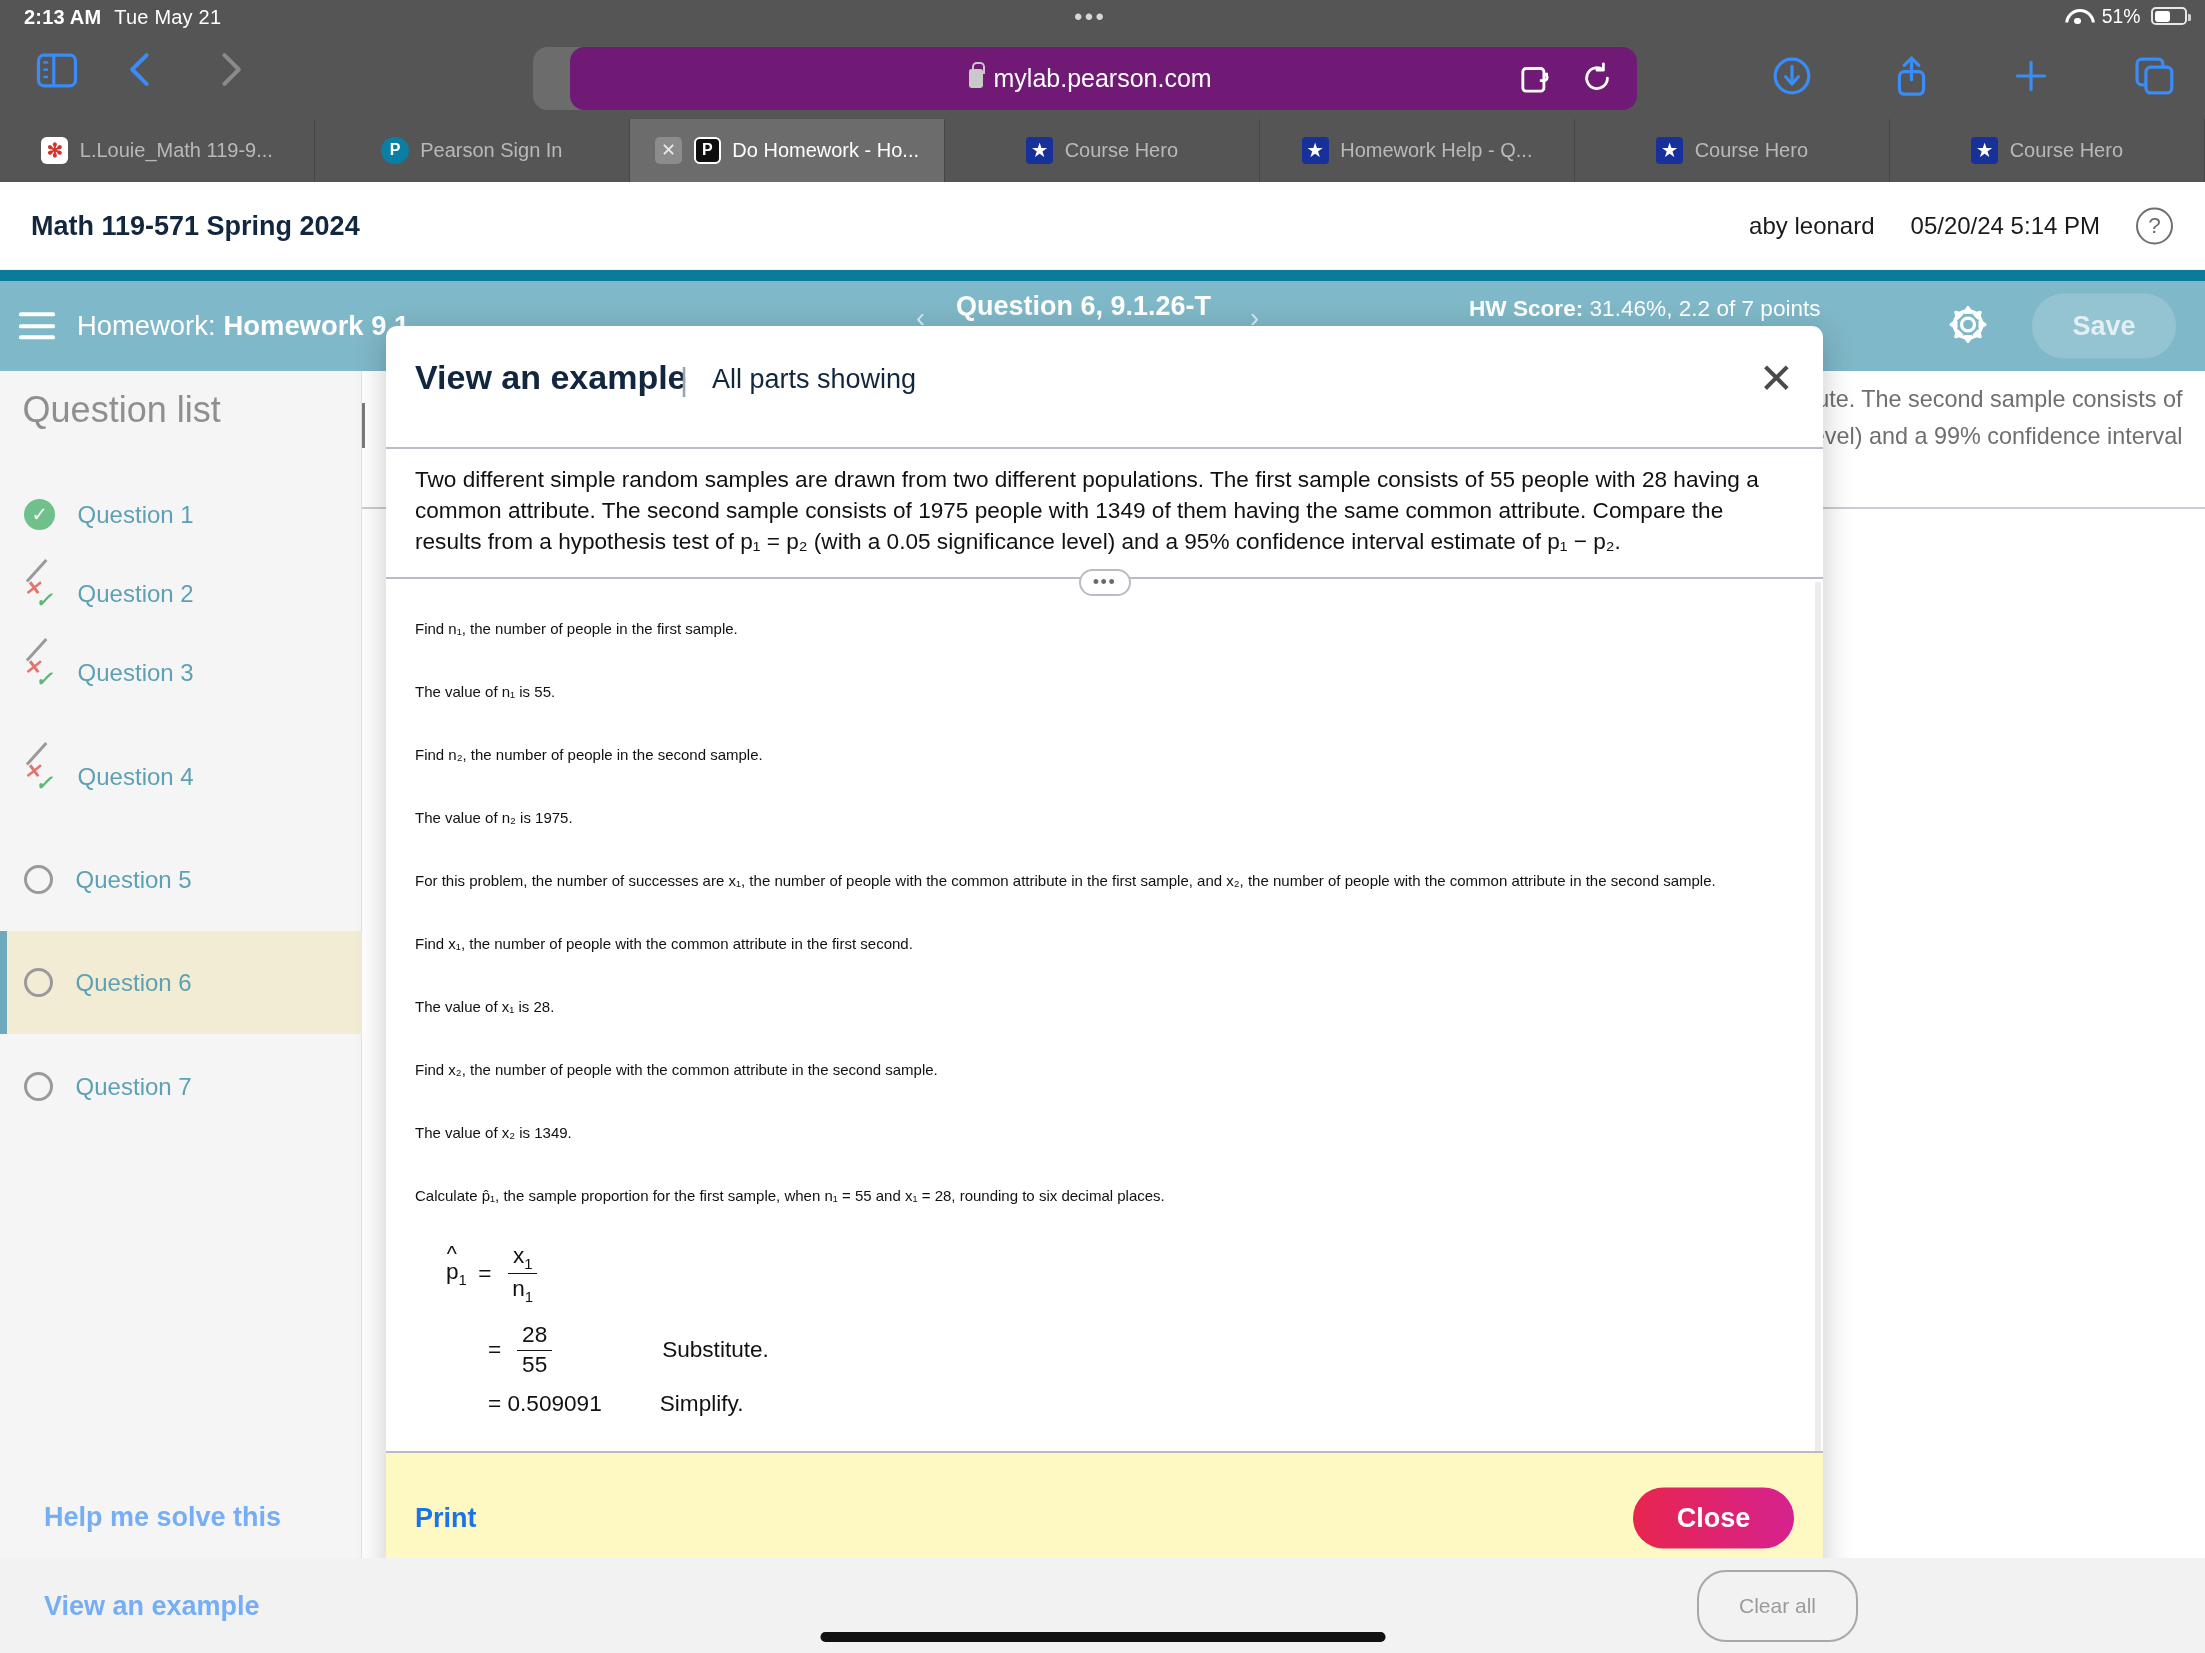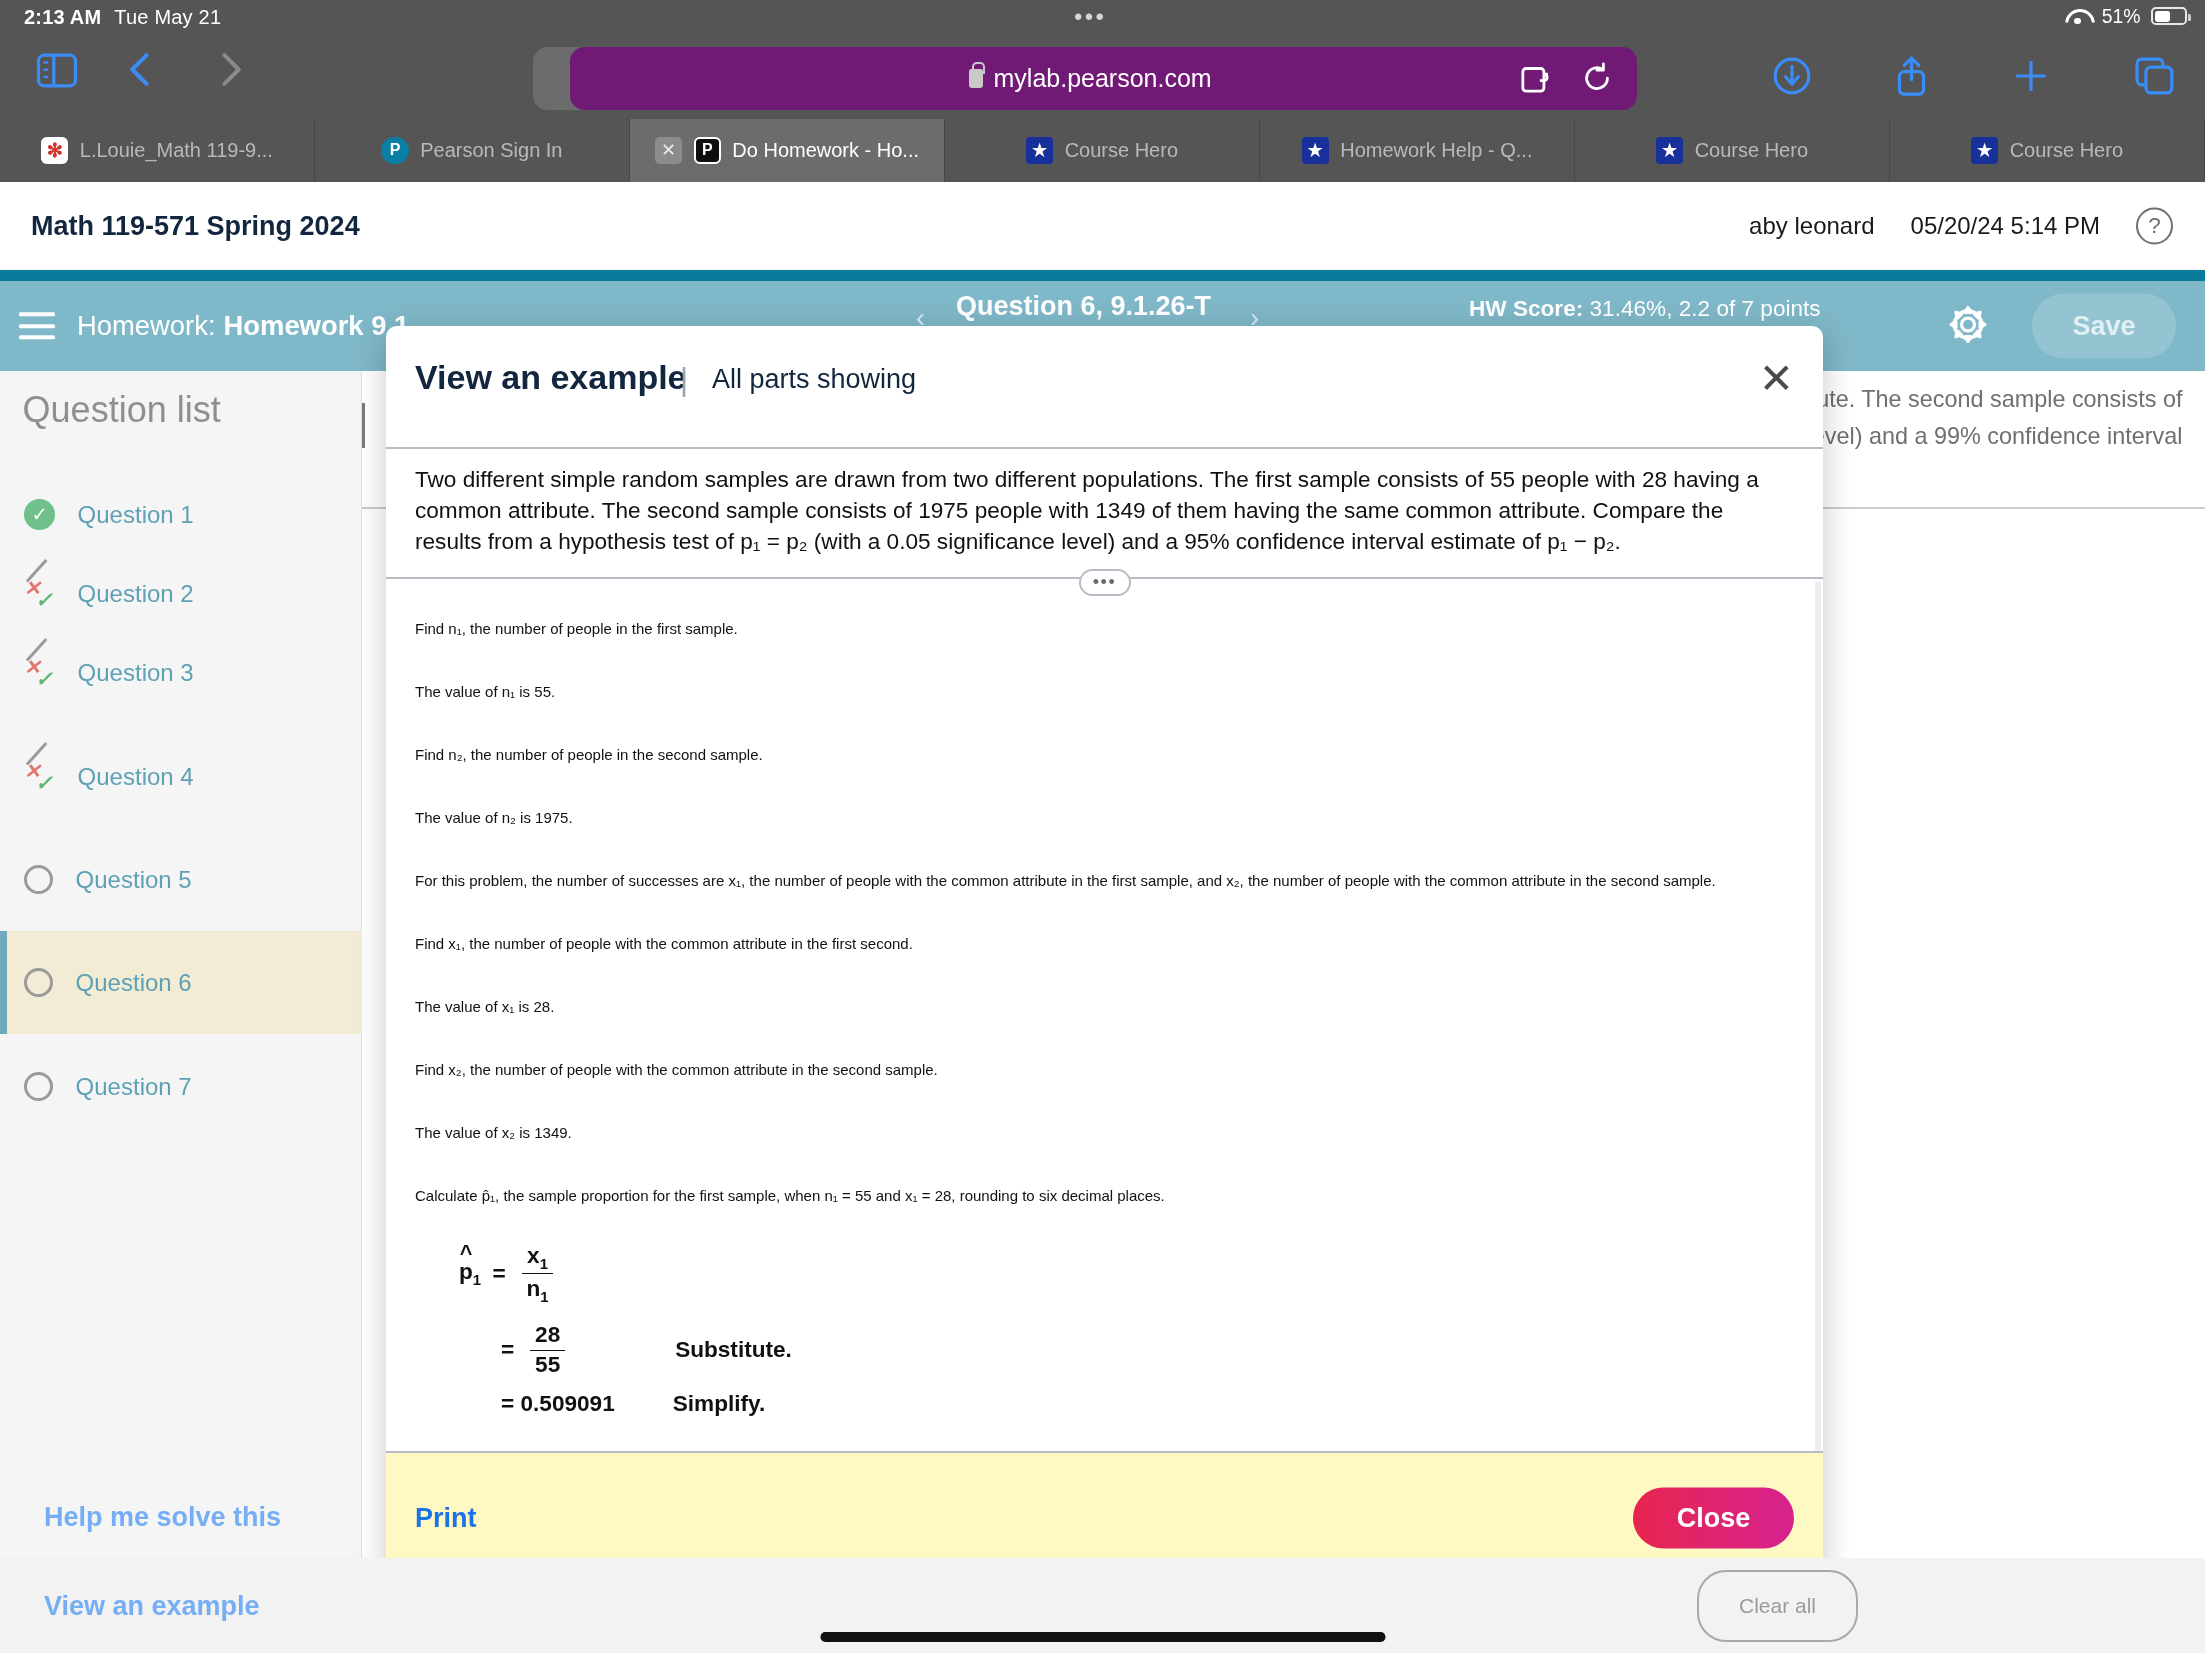--- a/index.html
+++ b/index.html
@@ -578,21 +578,21 @@
     <div class="step">The value of n₁ is 55.</div>
     <div class="step">Find n₂, the number of people in the second sample.</div>
     <div class="step">The value of n₂ is 1975.</div>
     <div class="step">For this problem, the number of successes are x₁, the number of people with the common attribute in the first sample, and x₂, the number of people with the common attribute in the second sample.</div>
     <div class="step">Find x₁, the number of people with the common attribute in the first second.</div>
     <div class="step">The value of x₁ is 28.</div>
     <div class="step">Find x₂, the number of people with the common attribute in the second sample.</div>
     <div class="step">The value of x₂ is 1349.</div>
     <div class="step">Calculate p̂₁, the sample proportion for the first sample, when n₁ = 55 and x₁ = 28, rounding to six decimal places.</div>
 
-    <div class="mathline" style="margin-left:44px; margin-bottom:24px;font-weight:bold;">
+    <div class="mathline" style="margin-left:31px; margin-bottom:24px;">
       <div style="display:flex; align-items:center; gap:11.3px; margin-bottom:18px;">
         <span class="phat"><span>p</span><sub>1</sub></span>
         <span>=</span>
         <span class="frac">
           <span class="num"><span>x</span><sub>1</sub></span>
           <span class="den"><span>n</span><sub>1</sub></span>
         </span>
       </div>
       <div style="display:flex; align-items:center; gap:11.3px; margin-bottom:13px; margin-left:42px;">
         <span>=</span>

